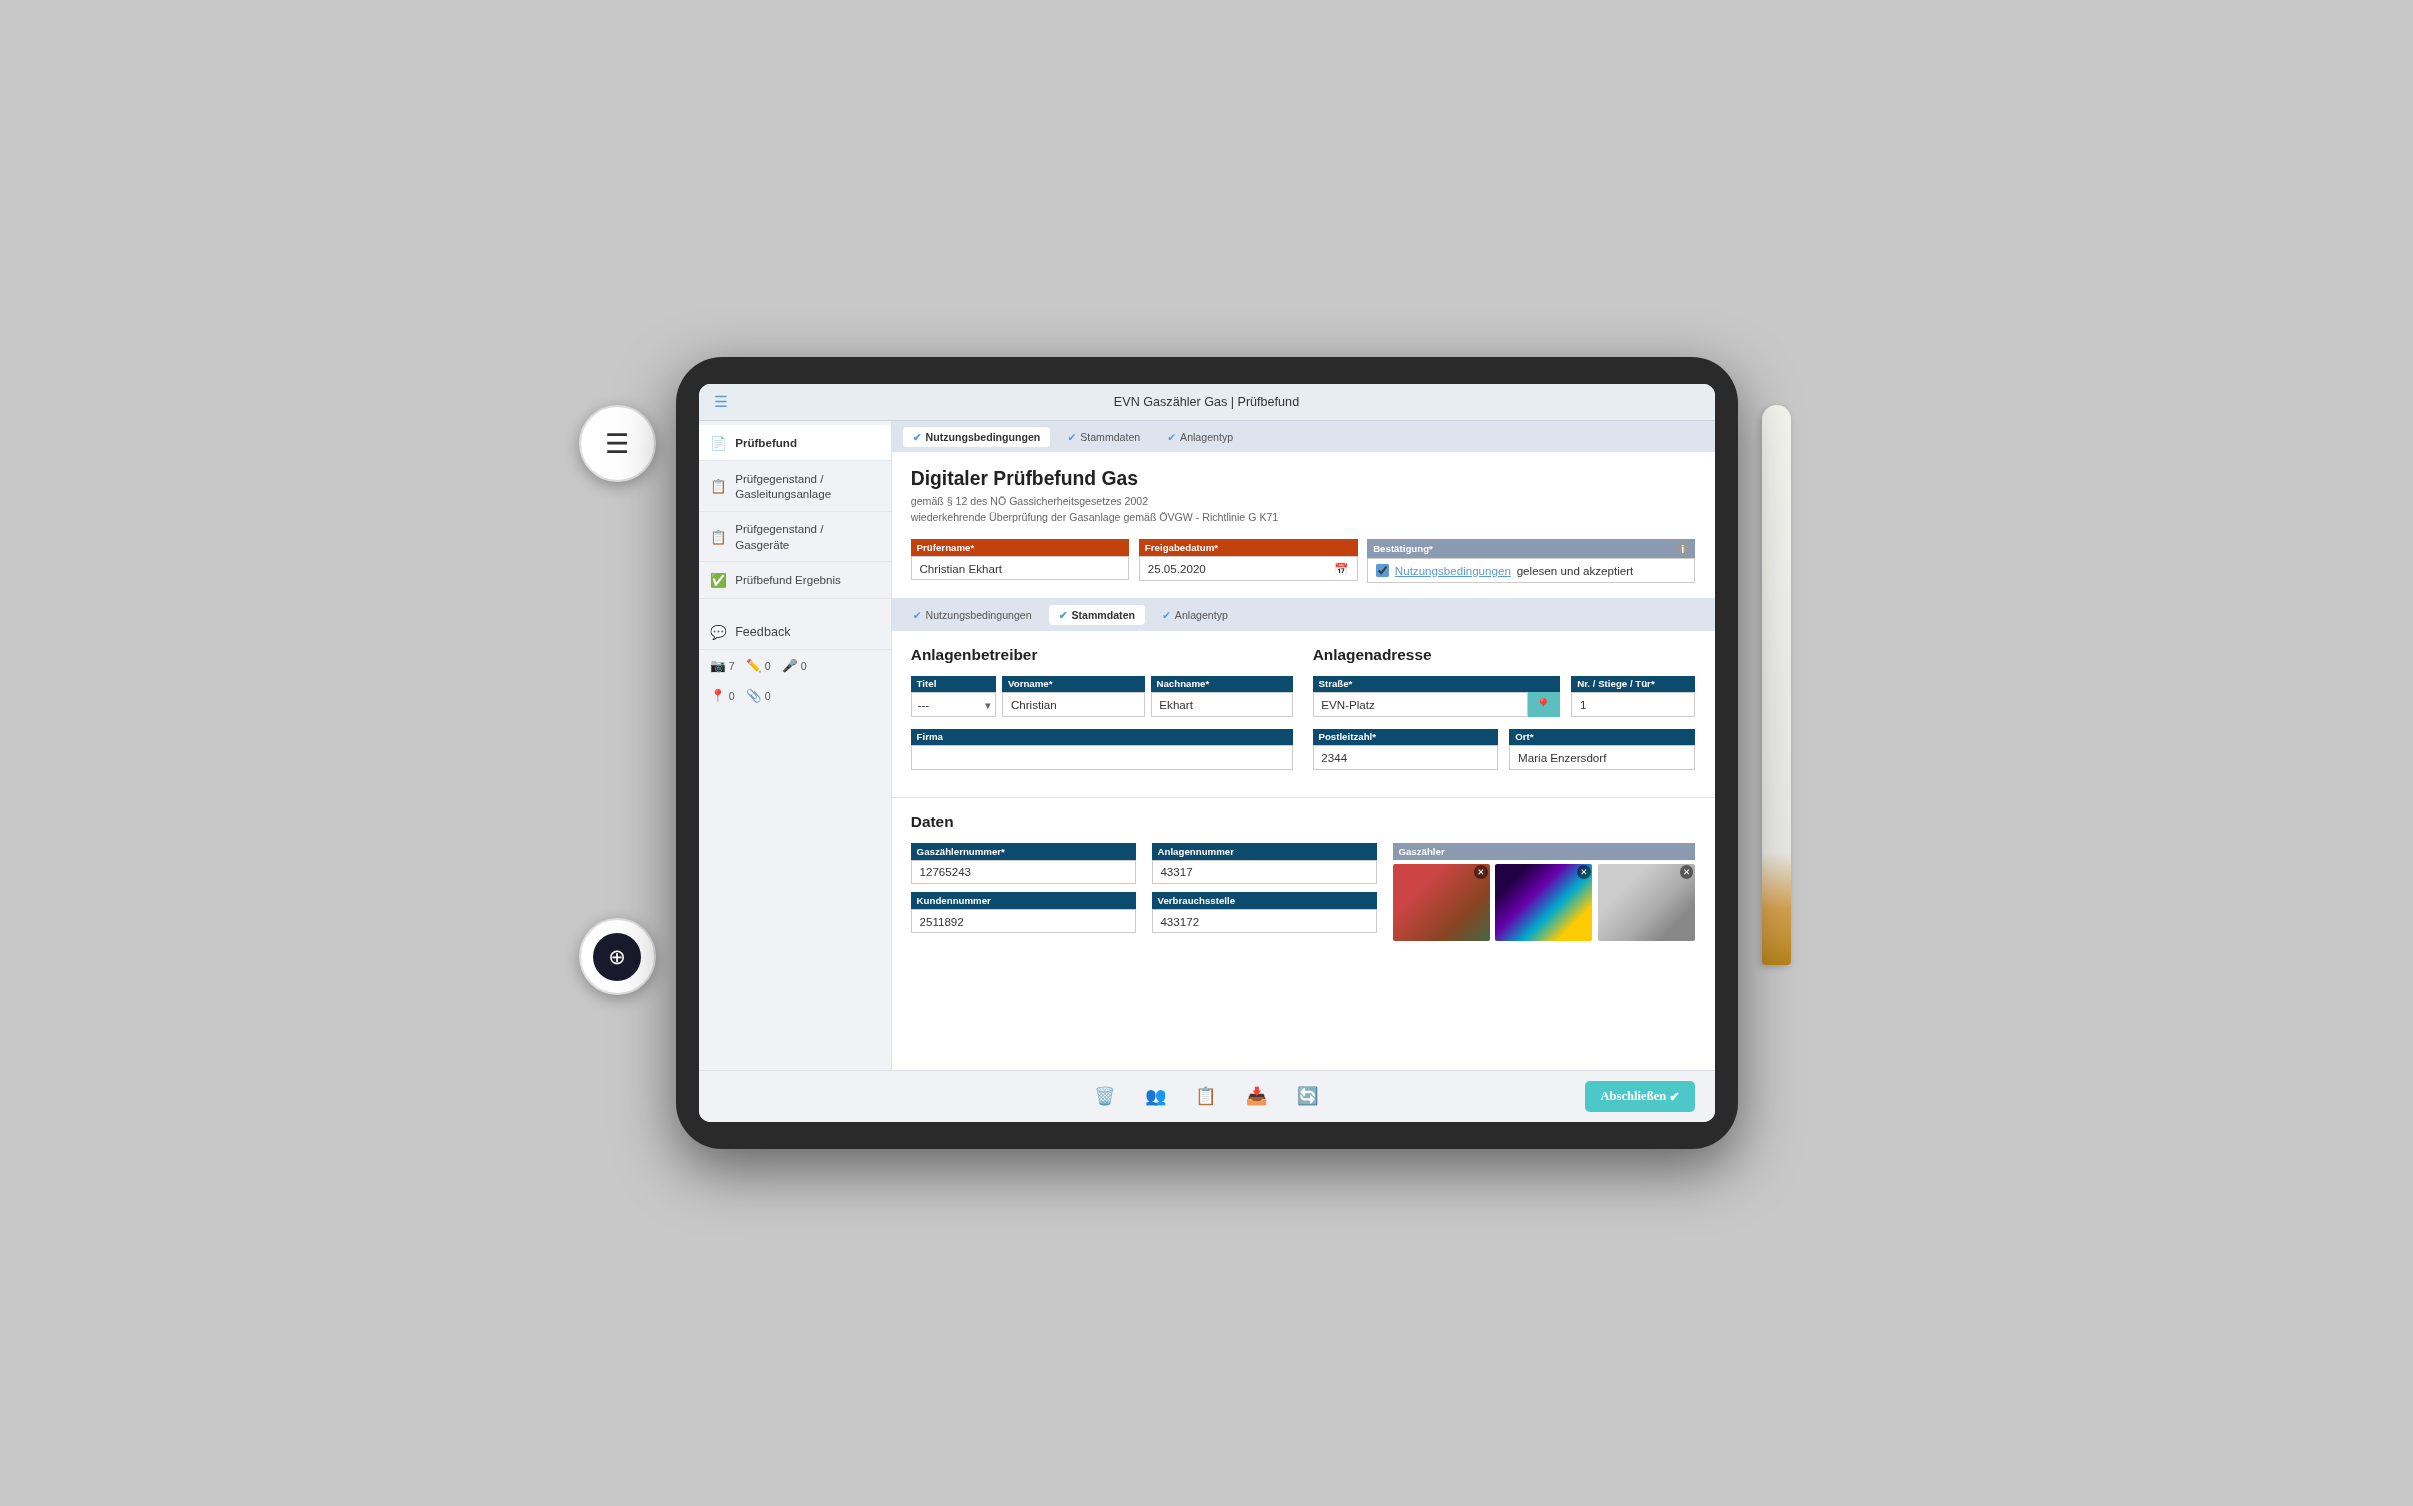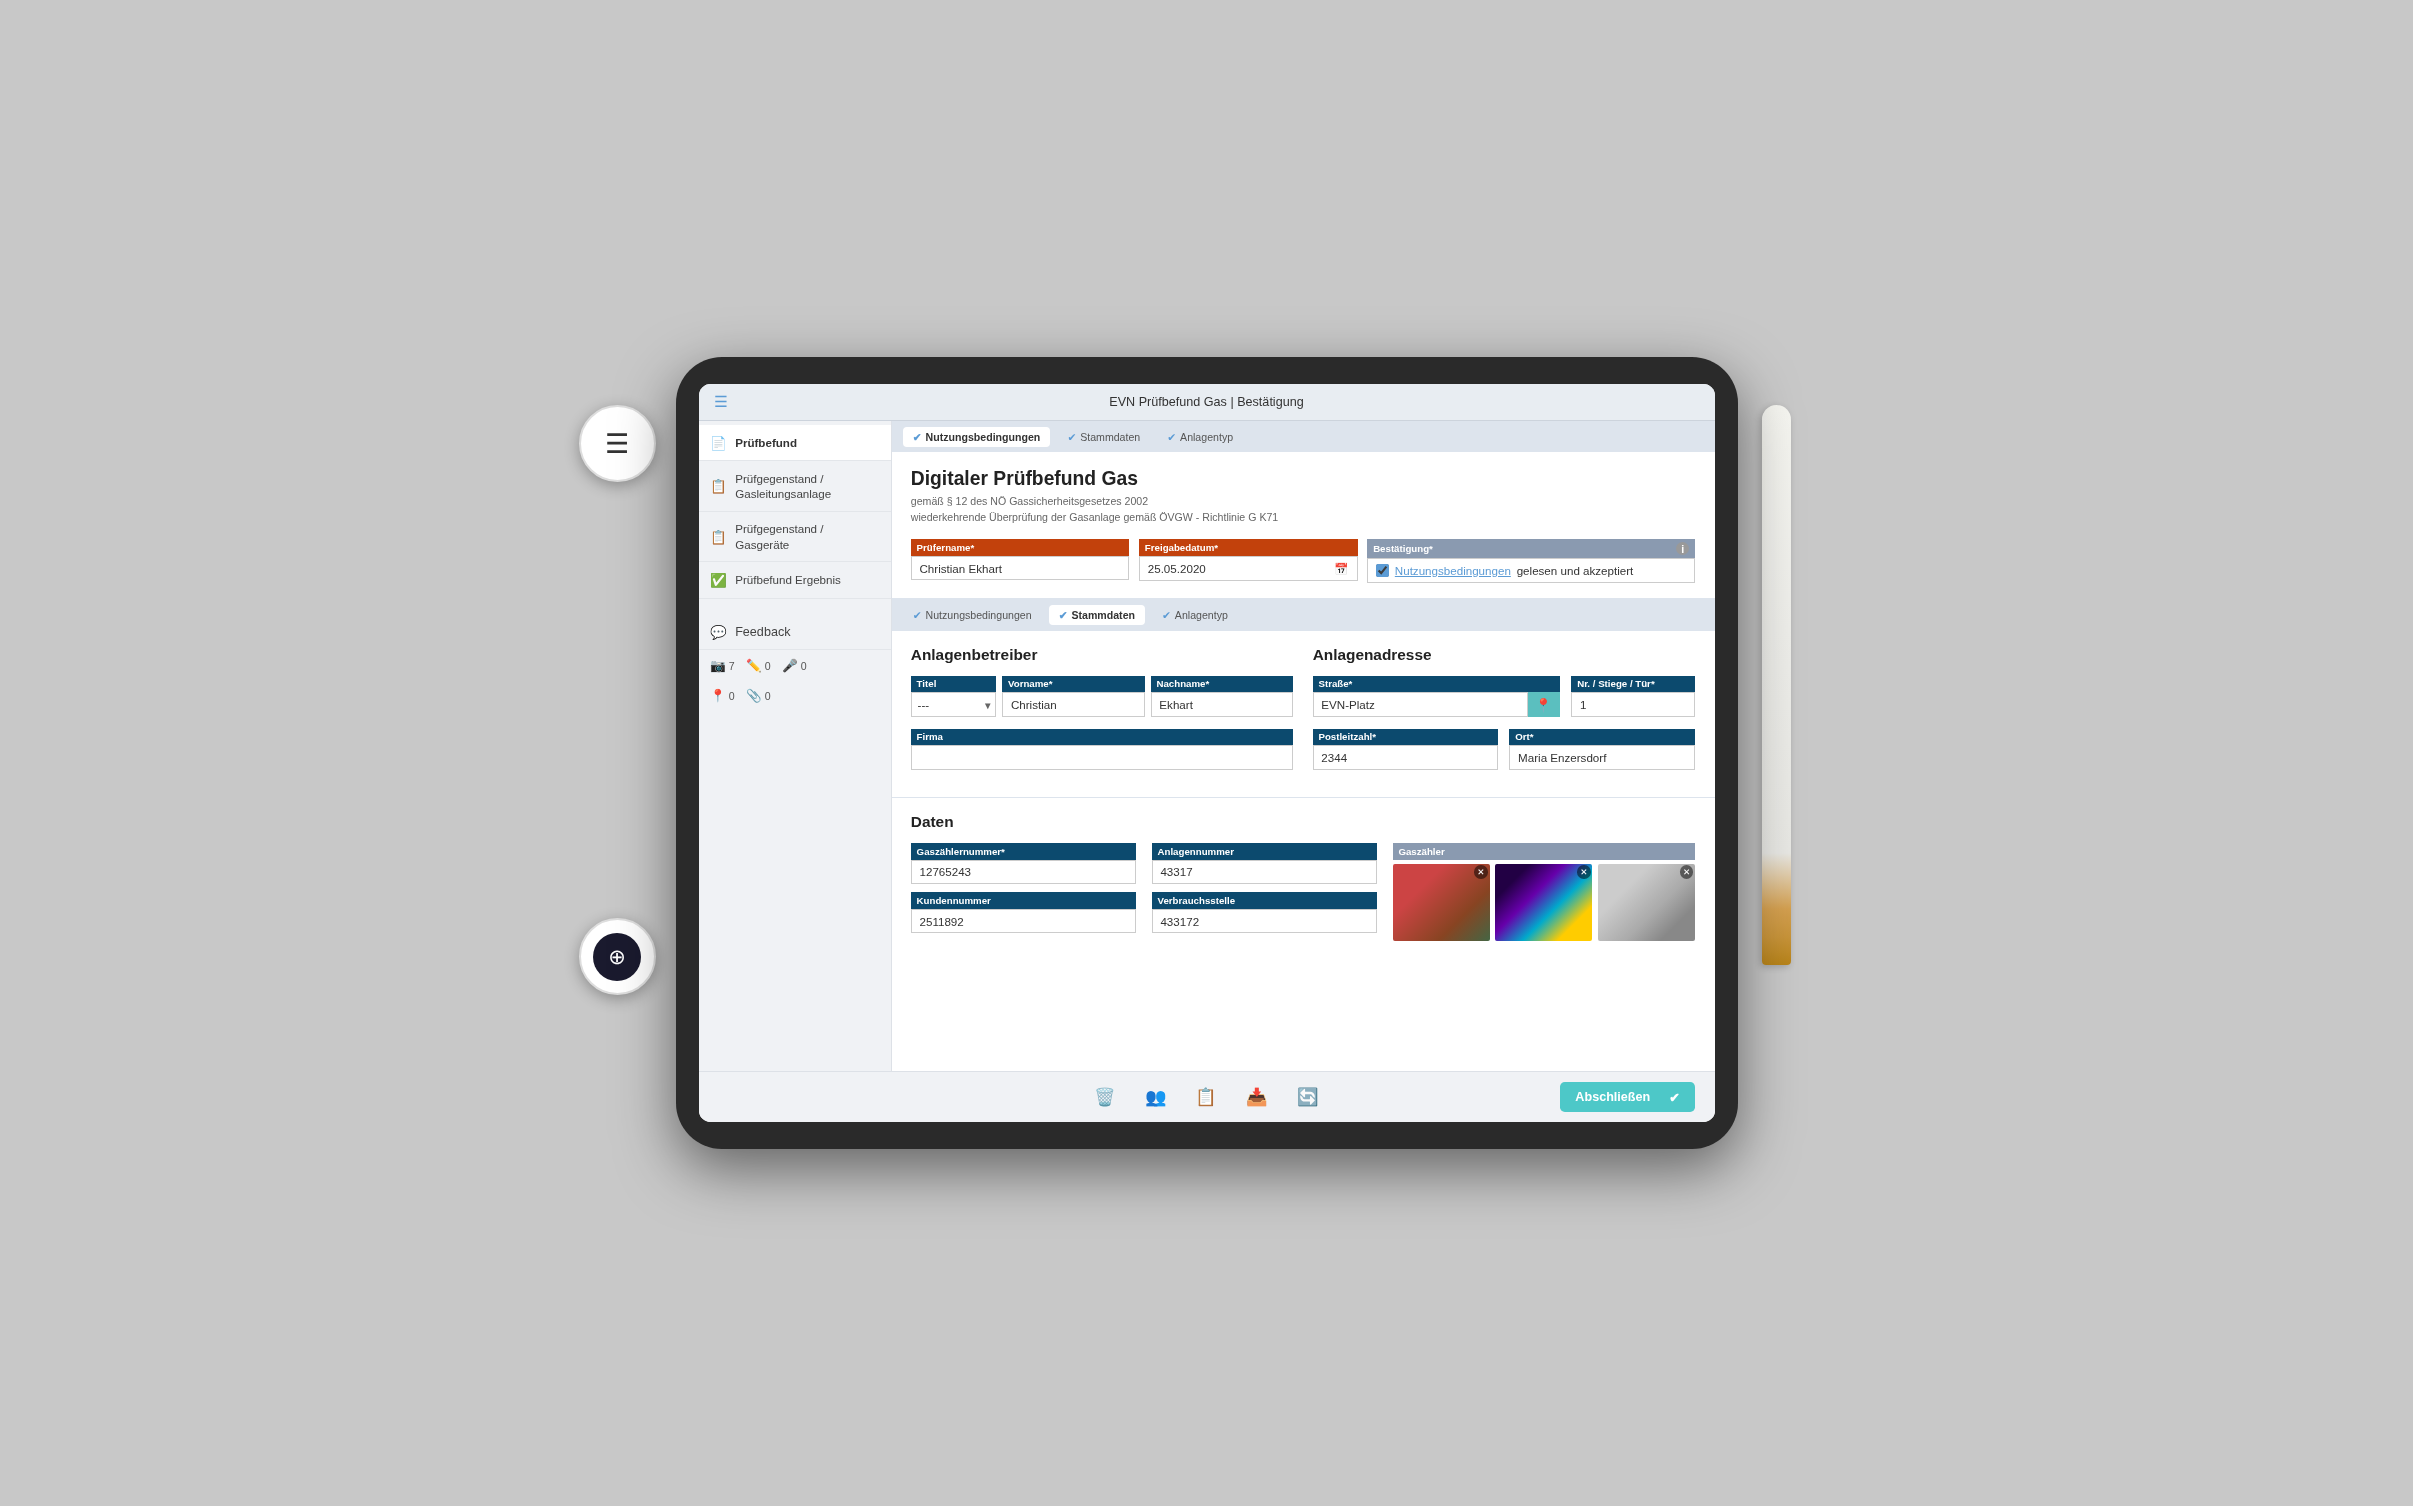--- a/index.html
+++ b/index.html
@@ -368,21 +368,22 @@
       background: #4dc8c8;
       color: #fff;
       border: none;
       padding: 7.7px 15.4px;
       border-radius: 4.8px;
       font-size: 12.6px;
       font-weight: 600;
       cursor: pointer;
       display: flex;
       align-items: center;
-      gap: 19px;
+      gap: 3px;
+      font-family: Liberation Serif, serif;
     }
 
     
     .circle-btn {
       position: absolute;
       width: 77px;
       height: 77px;
       border-radius: 50%;
       background: #fff;
       display: flex;
@@ -448,21 +449,21 @@
     <div class="circle-icon-compass">
       <span class="compass-symbol">⊕</span>
     </div>
   </div>
 
   <div class="tablet-outer">
     <div class="tablet-screen">
 
       <div class="header-bar">
         <span class="menu-icon-top">☰</span>
-        <span class="header-title">EVN Prüfbefund Gas | Bestätigung</span>
+        <span class="header-title">EVN Gaszähler Gas | Prüfbefund</span>
       </div>
 
       <div class="main-area">
 
         <div class="sidebar">
           <div class="sidebar-item active">
             <span class="sidebar-icon">📄</span>
             <span class="sidebar-item-label">Prüfbefund</span>
           </div>
           <div class="sidebar-item">

